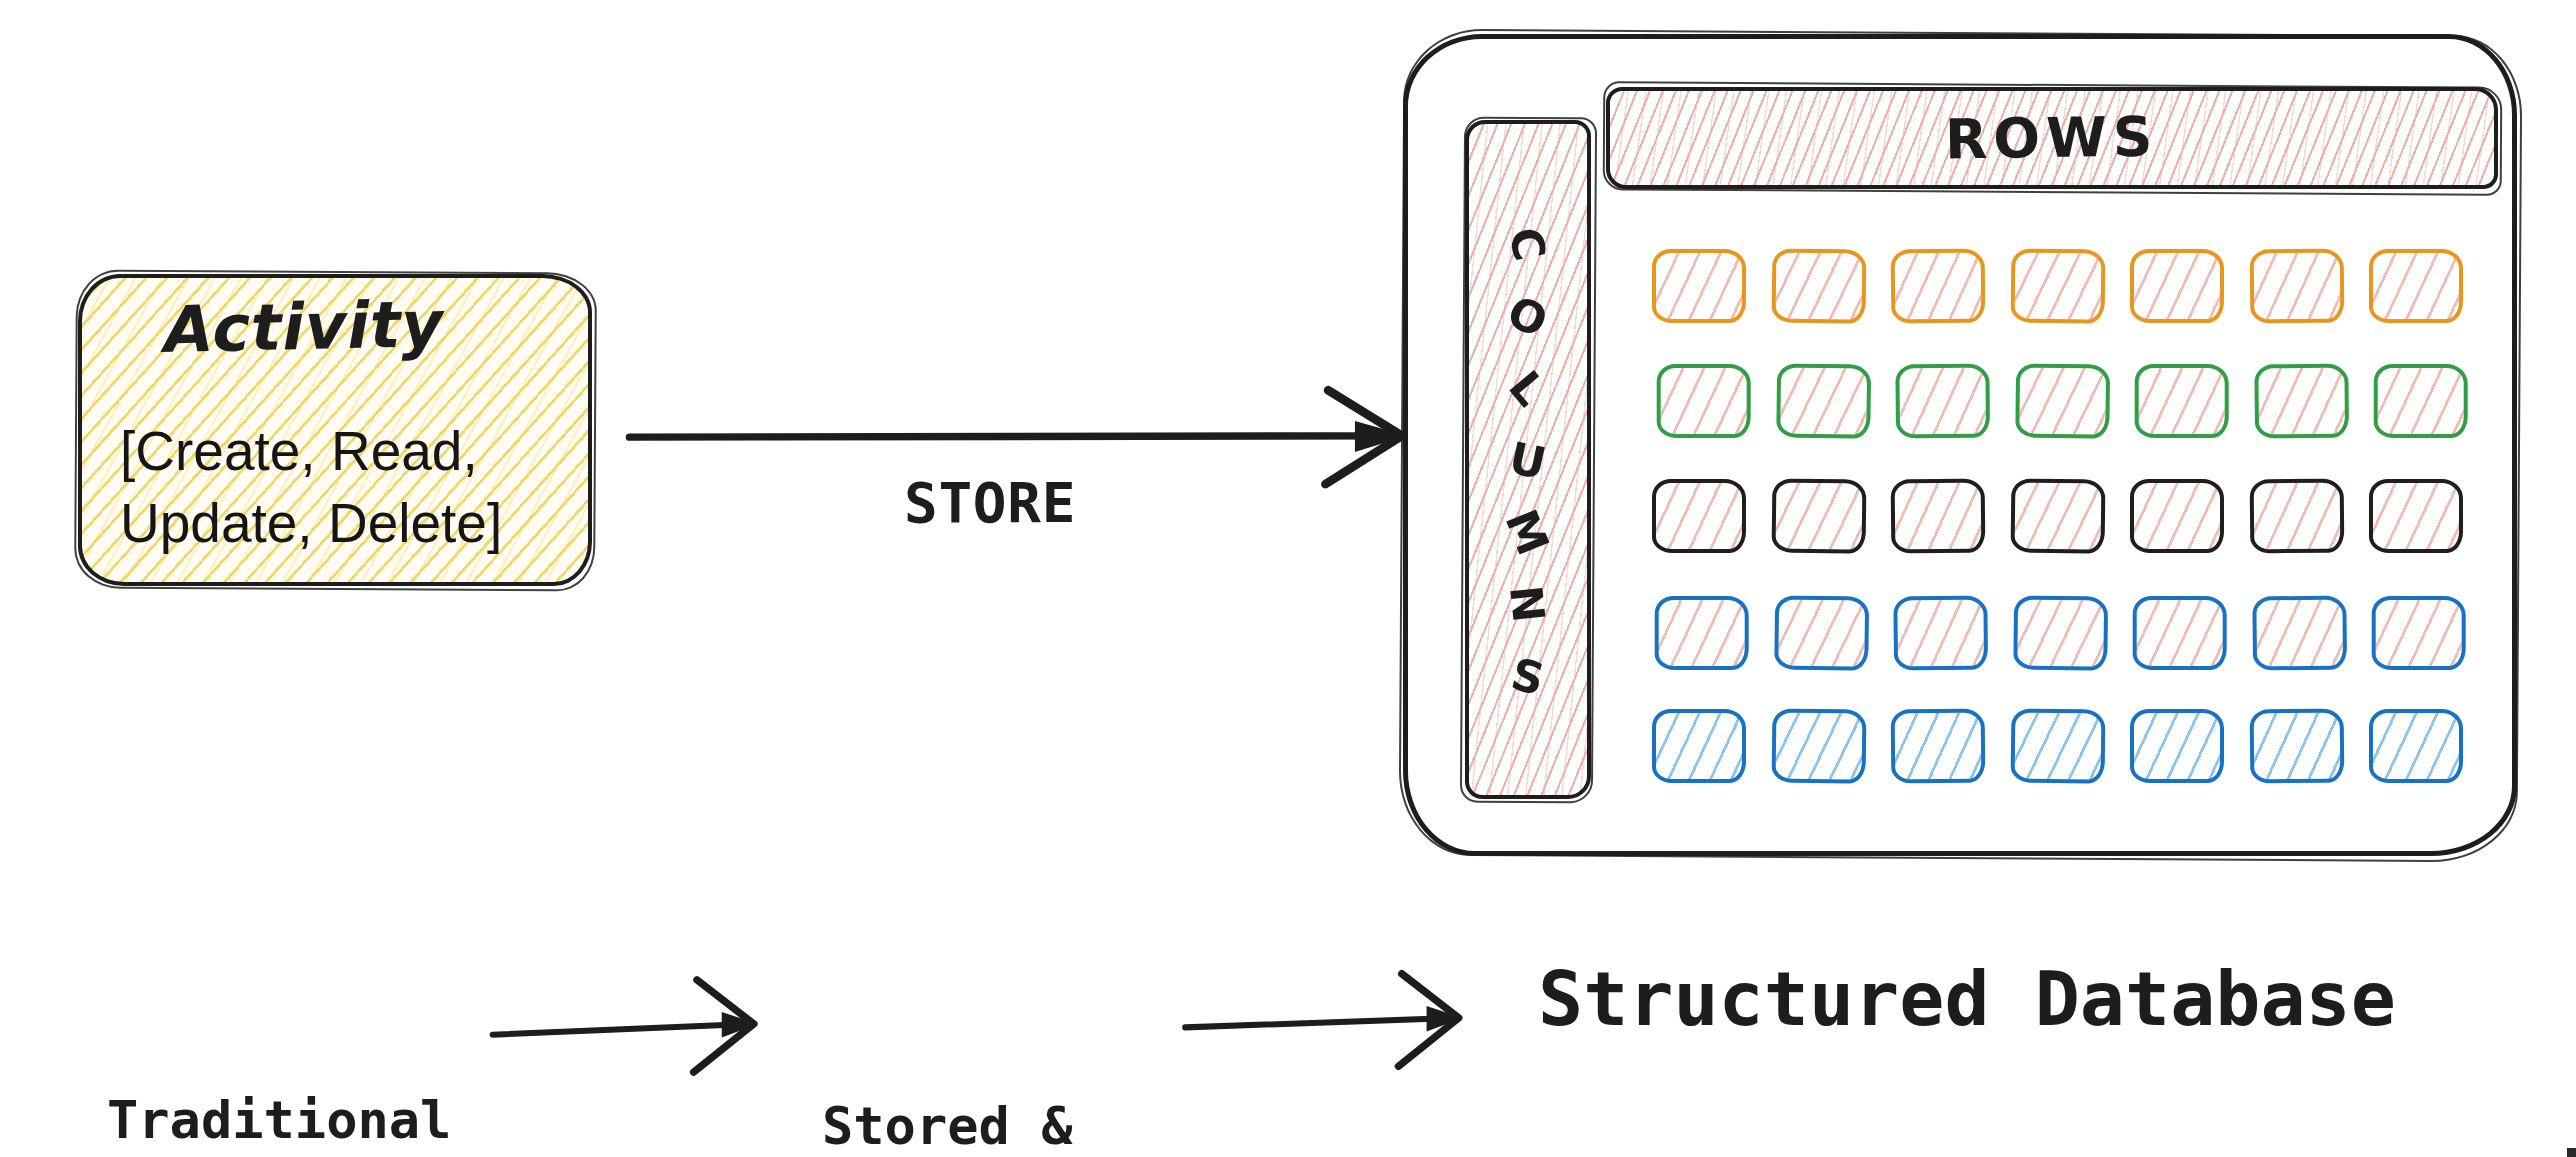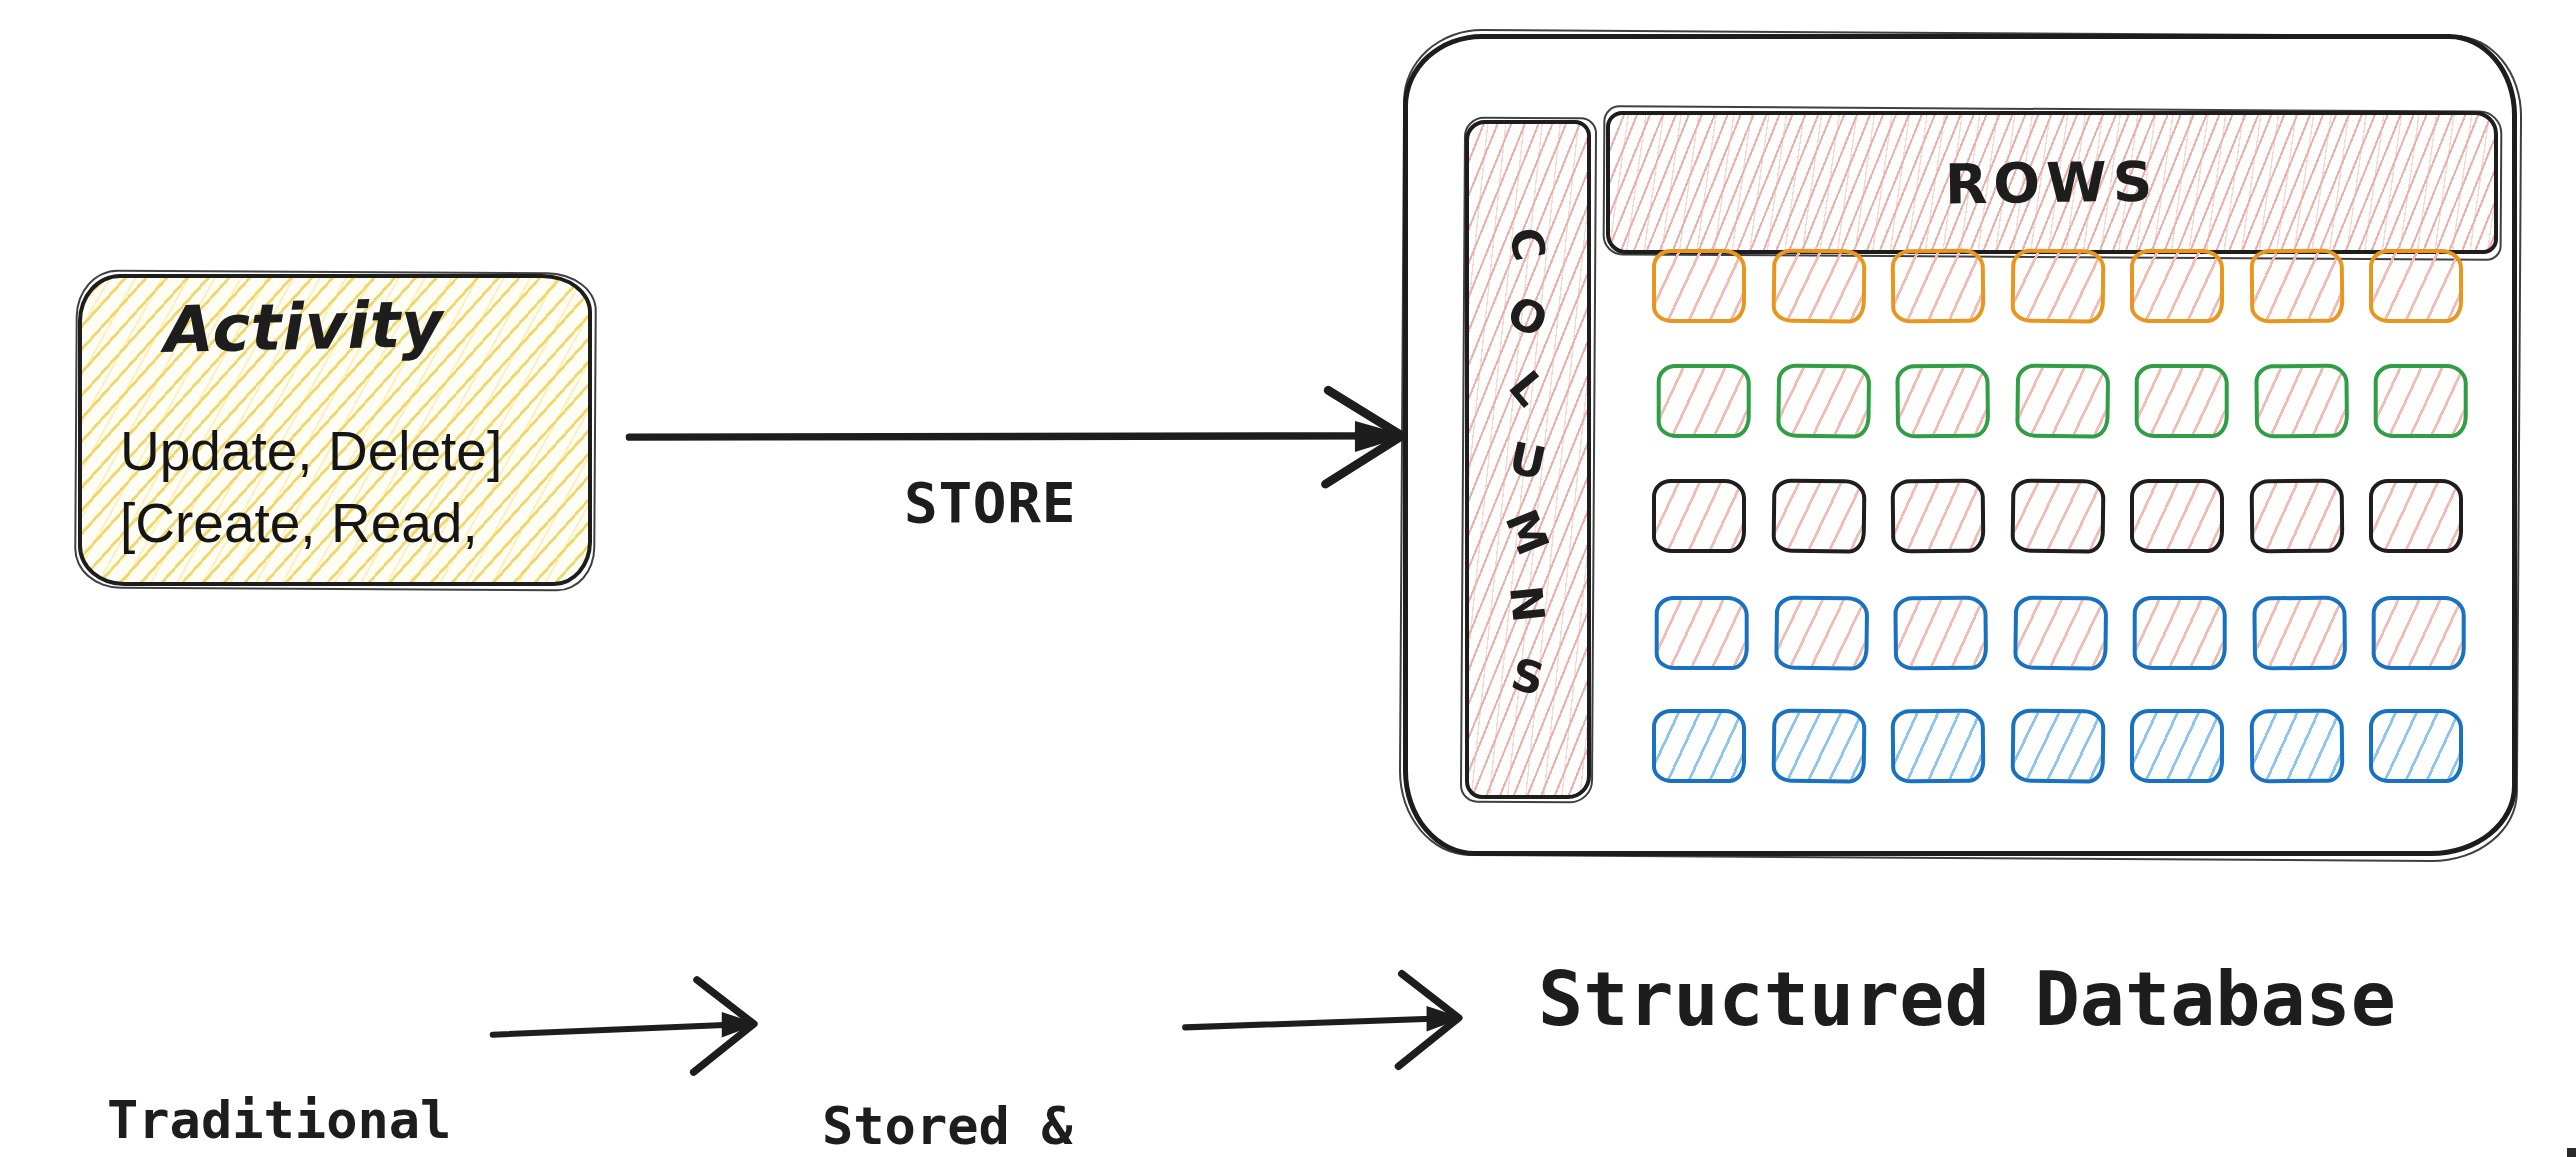--- a/index.html
+++ b/index.html
@@ -37,21 +37,21 @@
   .db-box{left:1403px;top:34px;width:1114px;height:822px;border-width:5.4px;
        border-radius:79px 68px 86px 72px / 72px 81px 70px 85px;background:#fff;}
   .columns-bar{left:57px;top:81px;width:126px;height:679px;
        border-radius:20px 16px 23px 17.4px;
        background-image:
          repeating-linear-gradient(112deg, #efb0a8 0 2px, transparent 2px 12.7px),
          repeating-linear-gradient(96deg, rgba(239,176,168,.5) 0 1.3px, transparent 1.3px 18px);
        display:flex;flex-direction:column;align-items:center;justify-content:center;}
   .columns-bar .letter{height:72px;display:flex;align-items:center;justify-content:center;
        font:bold 44px "DejaVu Sans",sans-serif;color:#1d1d1d;}
-  .rows-bar{left:198px;top:72px;width:892px;height:143px;
+  .rows-bar{left:198px;top:48px;width:892px;height:102px;
        border-radius:16px 23px 14.8px 20px;
        background-image:
          repeating-linear-gradient(112deg, #efb0a8 0 2px, transparent 2px 12px),
          repeating-linear-gradient(98deg, rgba(239,176,168,.5) 0 1.3px, transparent 1.3px 17.4px);
        display:flex;align-items:center;justify-content:center;}
   .rows-label{font:bold 55px "DejaVu Sans",sans-serif;letter-spacing:6px;transform:rotate(-.8deg);}
 
   
   .cell-grid{position:absolute;left:244px;top:210px;display:flex;flex-direction:column;row-gap:41px;}
   .grid-row{display:flex;column-gap:25.5px;}
@@ -74,22 +74,22 @@
   .corner-artifact{position:absolute;left:2567px;top:1148px;width:9.4px;height:9.4px;background:#2a2a2a;}
 </style>
 </head>
 <body>
 
 <div>
 
   <div class="sketch activity-box">
     <div class="activity-title">Activity</div>
     <div class="activity-body">
+      <div>[Create, Read,</div>
       <div>Update, Delete]</div>
-      <div>[Create, Read,</div>
     </div>
   </div>
 
   <svg class="arrow store-arrow" width="798" height="111" viewBox="0 0 1190 165">
     <path d="M8 82 L1150 80" stroke-width="11"></path>
     <path d="M1050 12 L1160 80 L1046 152" stroke-width="13"></path>
     <path class="fill" d="M1090 58 L1168 80 L1090 104 Z"></path>
   </svg>
   <div class="store-label">STORE</div>
 

